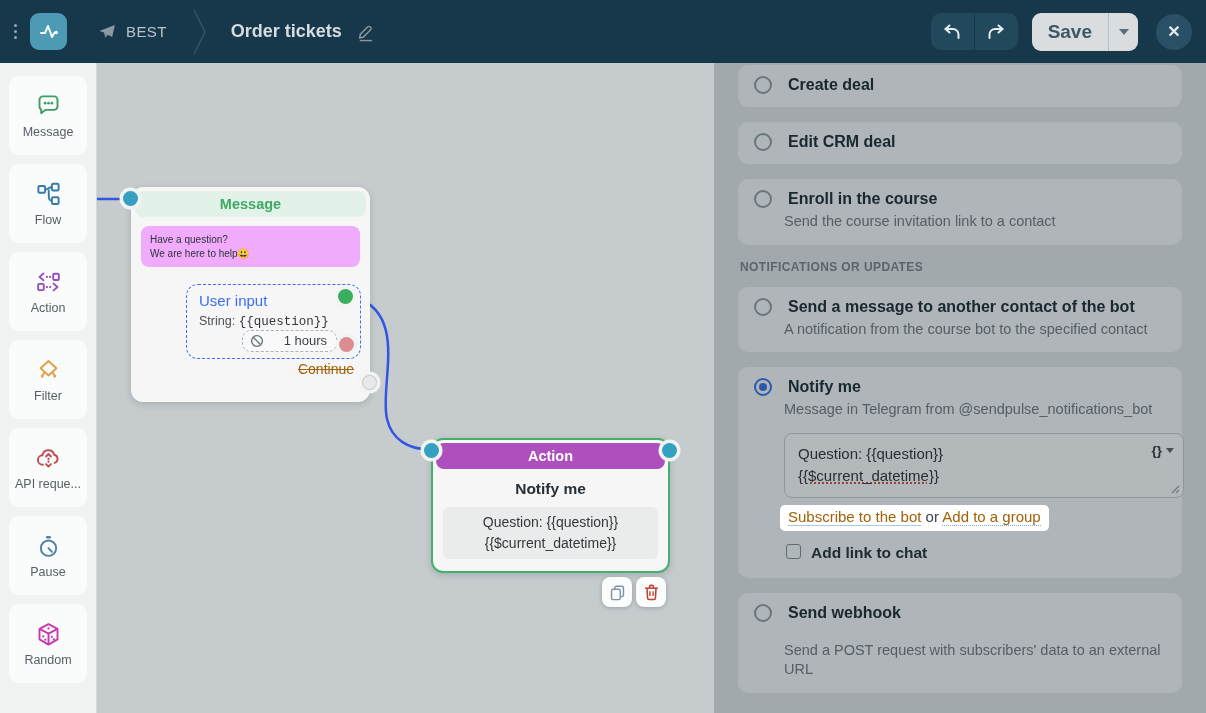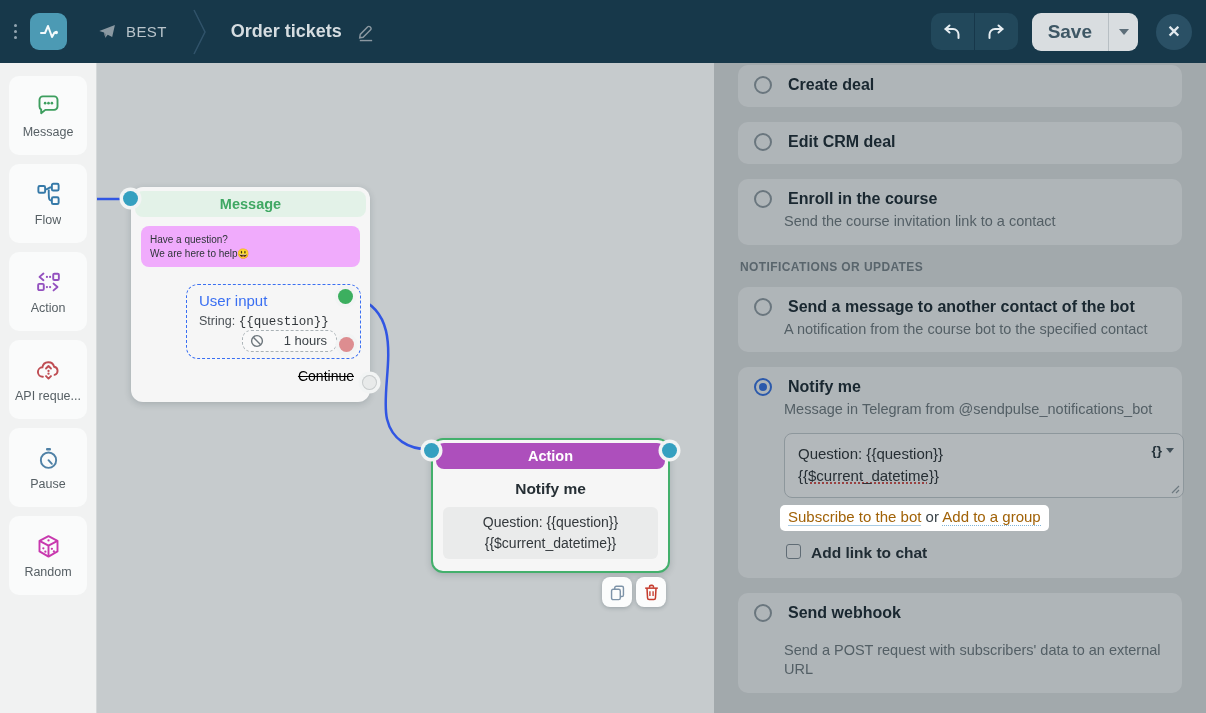--- a/index.html
+++ b/index.html
@@ -41,21 +41,21 @@
   .node { position:absolute; border-radius:12px; background:#F6F6F6; box-shadow:0 2px 7px rgba(20,40,50,.18); z-index:1; }
   .node-header { margin:4px; height:26px; border-radius:8px; display:flex; align-items:center; justify-content:center; font-weight:bold; font-size:14.5px; }
   .msg-node { left:34px; top:124px; width:239px; height:215px; }
   .msg-node .node-header { background:#E3F2E8; color:#3FA863; }
   .msg-bubble { margin:9px 10px 0; background:#f0abfc; border-radius:8px; padding:7px 9px; font-size:10px; line-height:1.35; color:#2E3438; }
   .user-input { position:absolute; left:55px; right:9px; top:97px; height:75px; border:1.5px dashed #3A6FF2; border-radius:12px; padding:5px 12px; }
   .ui-title { color:#3A6FF2; font-size:15px; margin-top:2px; }
   .ui-string { margin-top:5px; font-size:12.5px; color:#4A5055; }
   .mono { font-family:Liberation Mono, monospace; color:#33383C; }
   .hours-pill { position:absolute; right:23px; bottom:6px; border:1.3px dashed #AAB2B6; border-radius:9px; padding:2px 9px 3px 7px; display:flex; align-items:center; gap:20px; font-size:13px; color:#3C4348; background:rgba(255,255,255,.35); }
-  .continue-row { position:absolute; bottom:18px; right:16px; color:#000000; font-size:14px; text-decoration:line-through; }
+  .continue-row { position:absolute; bottom:25px; right:16px; color:#a16207; font-size:14px; text-decoration:line-through; }
   .port { position:absolute; width:15px; height:15px; border-radius:50%; box-shadow:0 0 0 3.5px #F2F4F4; z-index:2; }
   .port.teal { background:#35A0C0; }
   .port.green { background:#3CAF5F; }
   .port.pink { background:#DD8D90; }
   .port.gray { background:#E8EAEA; box-shadow:0 0 0 3.5px #F2F4F4, inset 0 0 0 1px #C8CCCD; }
   .act-node { left:334px; top:375px; width:239px; height:135px; border:2px solid #43B06C; }
   .act-node .node-header { background:#AD4FBC; color:#FFFFFF; margin:3px; }
   .act-title { text-align:center; font-weight:bold; font-size:15.5px; color:#262F35; margin-top:11px; }
   .act-box { margin:9px 10px 0; background:#EAEBEB; border-radius:6px; padding:5px 8px; text-align:center; font-size:14px; line-height:1.5; color:#33383C; }
   .node-toolbtn { position:absolute; width:30px; height:30px; border-radius:8px; background:#FBFCFC; box-shadow:0 1px 4px rgba(20,40,50,.25); display:flex; align-items:center; justify-content:center; cursor:pointer; z-index:1; }
@@ -173,20 +173,29 @@
           <rect x="16.2" y="4.2" width="5" height="5.6" rx="1" fill="none" stroke="#9350BF" stroke-width="1.7"></rect>
           <rect x="2.8" y="13.2" width="5" height="5.6" rx="1" fill="none" stroke="#9350BF" stroke-width="1.7"></rect>
           <circle cx="10.6" cy="16" r="1" fill="#9350BF"></circle>
           <circle cx="13.4" cy="16" r="1" fill="#9350BF"></circle>
           <polyline points="16.5,13 20,16 16.5,19" fill="none" stroke="#9350BF" stroke-width="1.7" stroke-linecap="round" stroke-linejoin="round"></polyline>
         </svg>
       <span class="lbl">Action</span>
     </div>
     <div class="side-item">
       <svg width="27" height="27" viewBox="0 0 24 24">
+          <path d="M12 3.5 19 10l-7 6.5L5 10z" fill="none" stroke="#E2A04A" stroke-width="1.7" stroke-linejoin="round"></path>
+          <path d="M8.7 13.5 5.6 17.6M15.3 13.5l3.1 4.1" stroke="#E2A04A" stroke-width="1.7"></path>
+          <path d="M6.4 18.9l-1.4-3 3 .9z" fill="#E2A04A"></path>
+          <path d="M17.6 18.9l1.4-3-3 .9z" fill="#E2A04A"></path>
+        </svg>
+      <span class="lbl">Filter</span>
+    </div>
+    <div class="side-item">
+      <svg width="27" height="27" viewBox="0 0 24 24">
           <path d="M7 17.5a4.2 4.2 0 0 1-.4-8.4 5.3 5.3 0 0 1 10.4-.4 3.7 3.7 0 0 1 .4 7.2" fill="none" stroke="#BF4D53" stroke-width="1.7" stroke-linecap="round"></path>
           <polyline points="9.8,10.2 12,8 14.2,10.2" fill="none" stroke="#BF4D53" stroke-width="1.7" stroke-linecap="round" stroke-linejoin="round"></polyline>
           <circle cx="12" cy="12.4" r="1" fill="#BF4D53"></circle>
           <circle cx="12" cy="14.8" r="1" fill="#BF4D53"></circle>
           <polyline points="9.8,17 12,19.2 14.2,17" fill="none" stroke="#BF4D53" stroke-width="1.7" stroke-linecap="round" stroke-linejoin="round"></polyline>
         </svg>
       <span class="lbl">API reque...</span>
     </div>
     <div class="side-item">
       <svg width="27" height="27" viewBox="0 0 24 24">

